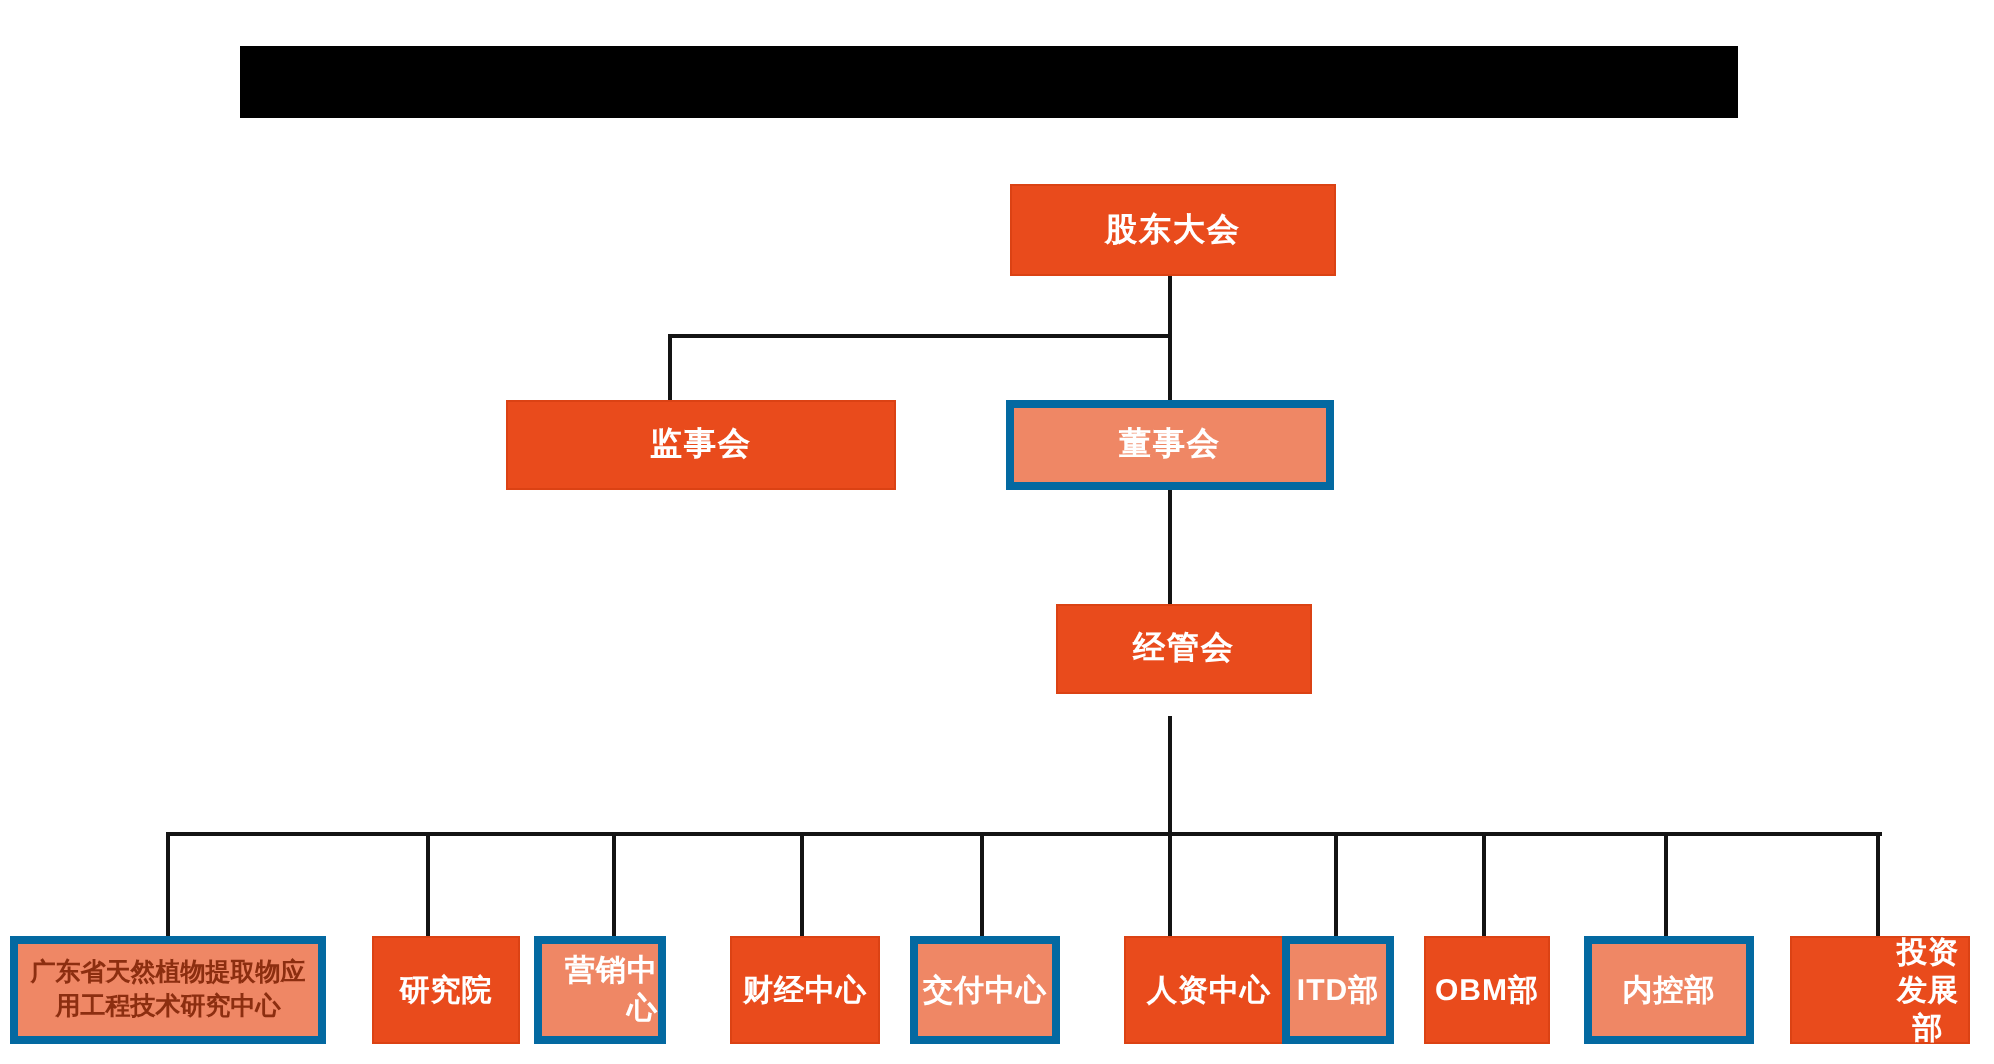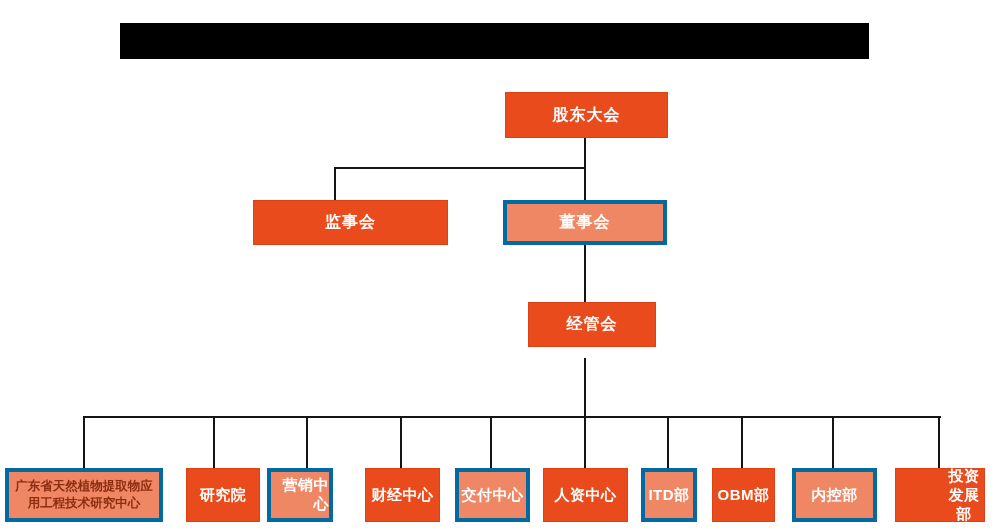--- a/index.html
+++ b/index.html
@@ -44,21 +44,21 @@
   #n-board        { left: 503px; top: 200px; width: 164px; height: 45px; }
   #n-management   { left: 505px; top: 302px; width: 128px; height: 45px; margin-left: 23px; }
   
   .dept { top: 468px; height: 54px; }
   #n-d0 { left: 5px;   width: 158px; font-size: 12.5px; letter-spacing: 0;
           color: var(--research-center-text, #8C2E10); line-height: 1.4; padding: 0 3px; }
   #n-d1 { left: 186px; width: 74px; }
   #n-d2 { left: 267px; width: 66px; text-align: right; }
   #n-d3 { left: 365px; width: 75px; }
   #n-d4 { left: 455px; width: 75px; }
-  #n-d5 { left: 543px; width: 85px; }
+  #n-d5 { left: 562px; width: 85px; }
   #n-d6 { left: 641px; width: 56px; }
   #n-d7 { left: 712px; width: 63px; }
   #n-d8 { left: 792px; width: 85px; text-align: right; }
   #n-d9 { left: 895px; width: 90px; padding-left: 48px; }
   .line {
     position: absolute;
     background: var(--line, #141414);
   }
 </style>
 </head>

